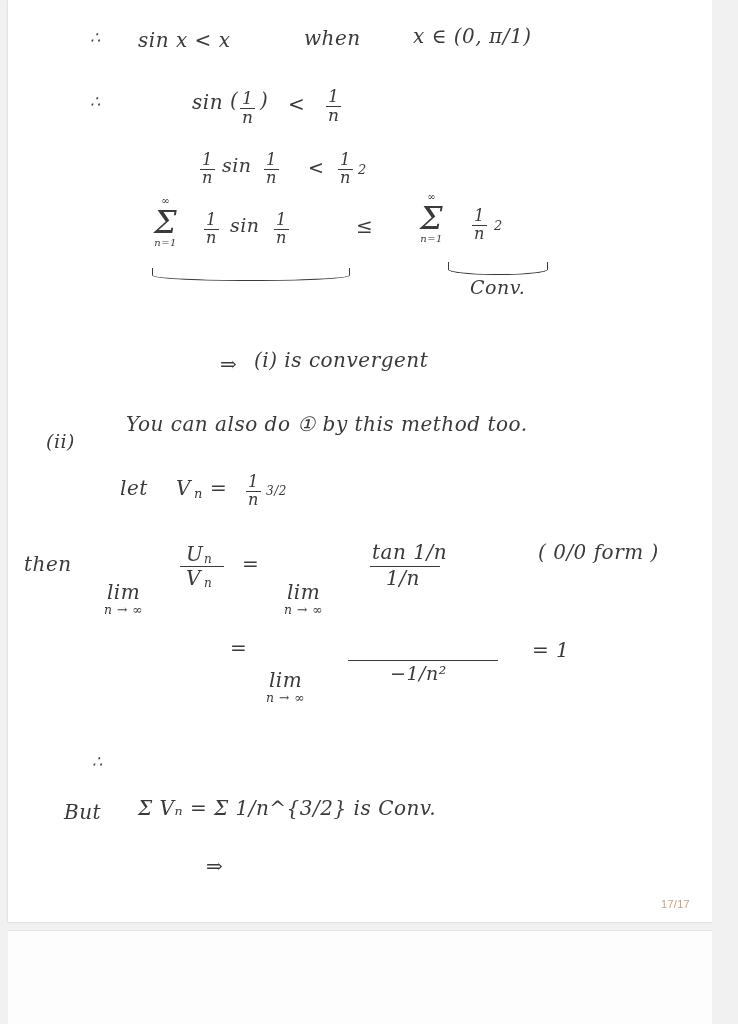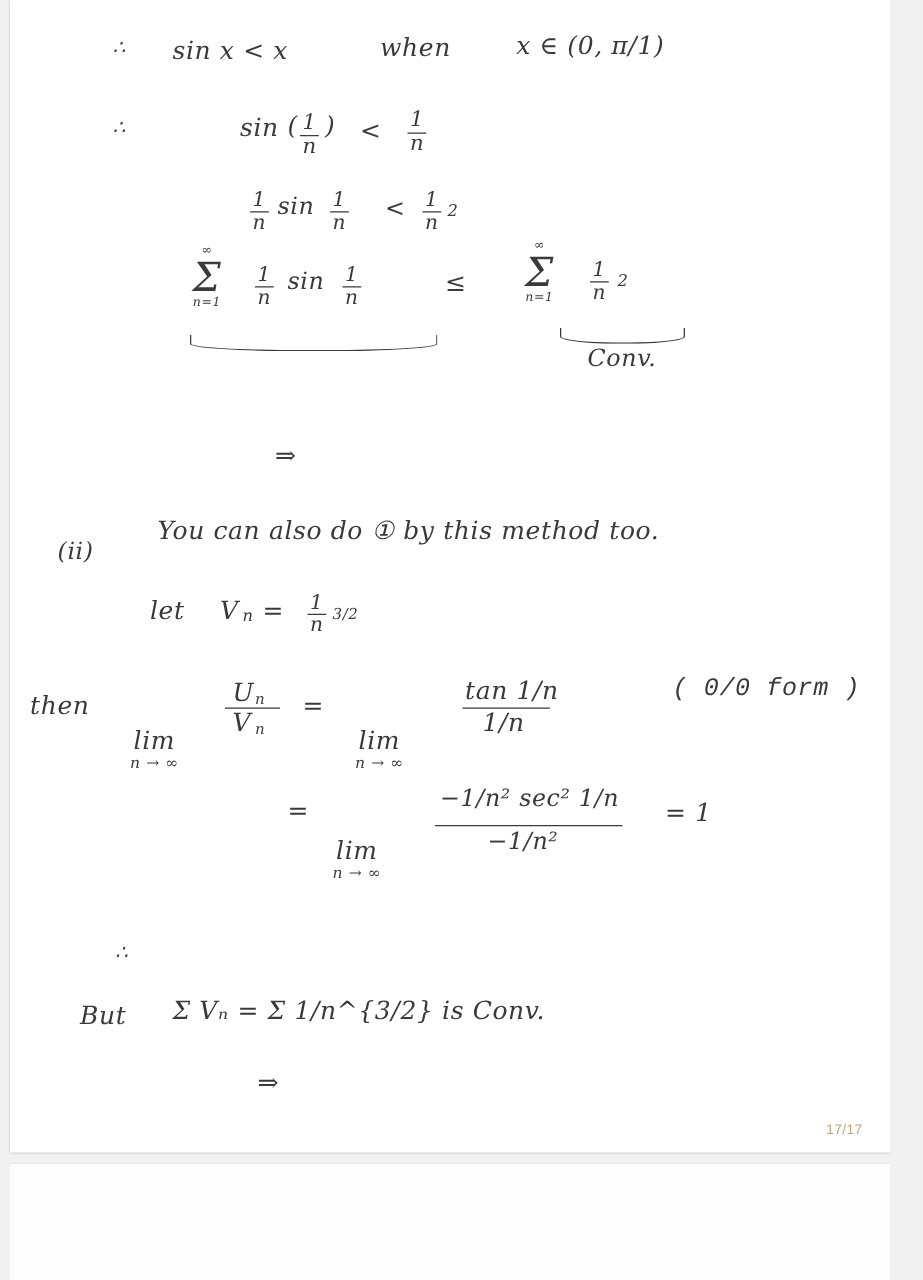--- a/index.html
+++ b/index.html
@@ -176,20 +176,21 @@
         <span class="frac s19"><span class="num">1</span><span class="den">n</span></span>
       </span>
       <span class="hw s13" style="left:486px; top:218px;">2</span>
 
       <div class="brace" style="left:144px; top:268px; width:196px;"></div>
       <div class="brace" style="left:440px; top:262px; width:98px;"></div>
 
       <span class="hw s19" style="left:462px; top:276px;">Conv.</span>
 
       <span class="hw s20" style="left:212px; top:352px;">⇒</span>
+      <span class="hw s20" style="left:246px; top:348px;">(i) is convergent</span>
 
       <span class="hw s19" style="left:38px; top:430px;">(ii)</span>
       <span class="hw s20" style="left:118px; top:412px;">You can also do ① by this method too.</span>
 
       <span class="hw s20" style="left:112px; top:476px;">let</span>
       <span class="hw s20" style="left:168px; top:476px;">V</span>
       <span class="hw s13" style="left:186px; top:486px;">n</span>
       <span class="hw s20" style="left:202px; top:476px;">=</span>
       <span class="hw" style="left:238px; top:474px;">
         <span class="frac s19"><span class="num">1</span><span class="den">n</span></span>
@@ -211,30 +212,29 @@
       <span class="hw s20" style="left:234px; top:552px;">=</span>
       <span class="hw" style="left:276px; top:540px;">
         <span class="lim-stack s20">
           <span class="big">lim</span>
           <span class="small">n → ∞</span>
         </span>
       </span>
       <span class="hw s20" style="left:364px; top:540px;">tan 1/n</span>
       <div class="fracline" style="left:362px; top:566px; width:70px;"></div>
       <span class="hw s20" style="left:378px; top:566px;">1/n</span>
-      <span class="hw s20" style="left:530px; top:540px;font-family:Liberation Mono, monospace;">( 0/0 form )</span>
+      <span class="hw s20" style="left:530px; top:540px;">( 0/0 form )</span>
 
       <span class="hw s20" style="left:222px; top:636px;">=</span>
       <span class="hw" style="left:258px; top:628px;">
         <span class="lim-stack s20">
           <span class="big">lim</span>
           <span class="small">n → ∞</span>
         </span>
       </span>
-      <span class="hw s19" style="left:344px; top:628px;">−1/n² sec² 1/n</span>
       <div class="fracline" style="left:340px; top:660px; width:150px;"></div>
       <span class="hw s19" style="left:382px; top:662px;">−1/n²</span>
       <span class="hw s20" style="left:524px; top:638px;">= 1</span>
 
 
       <span class="hw s16" style="left:84px; top:752px;">∴</span>
 
       <span class="hw s20" style="left:56px; top:800px;">But</span>
       <span class="hw s20" style="left:130px; top:796px;">Σ Vₙ = Σ 1/n^{3/2}  is  Conv.</span>
 

